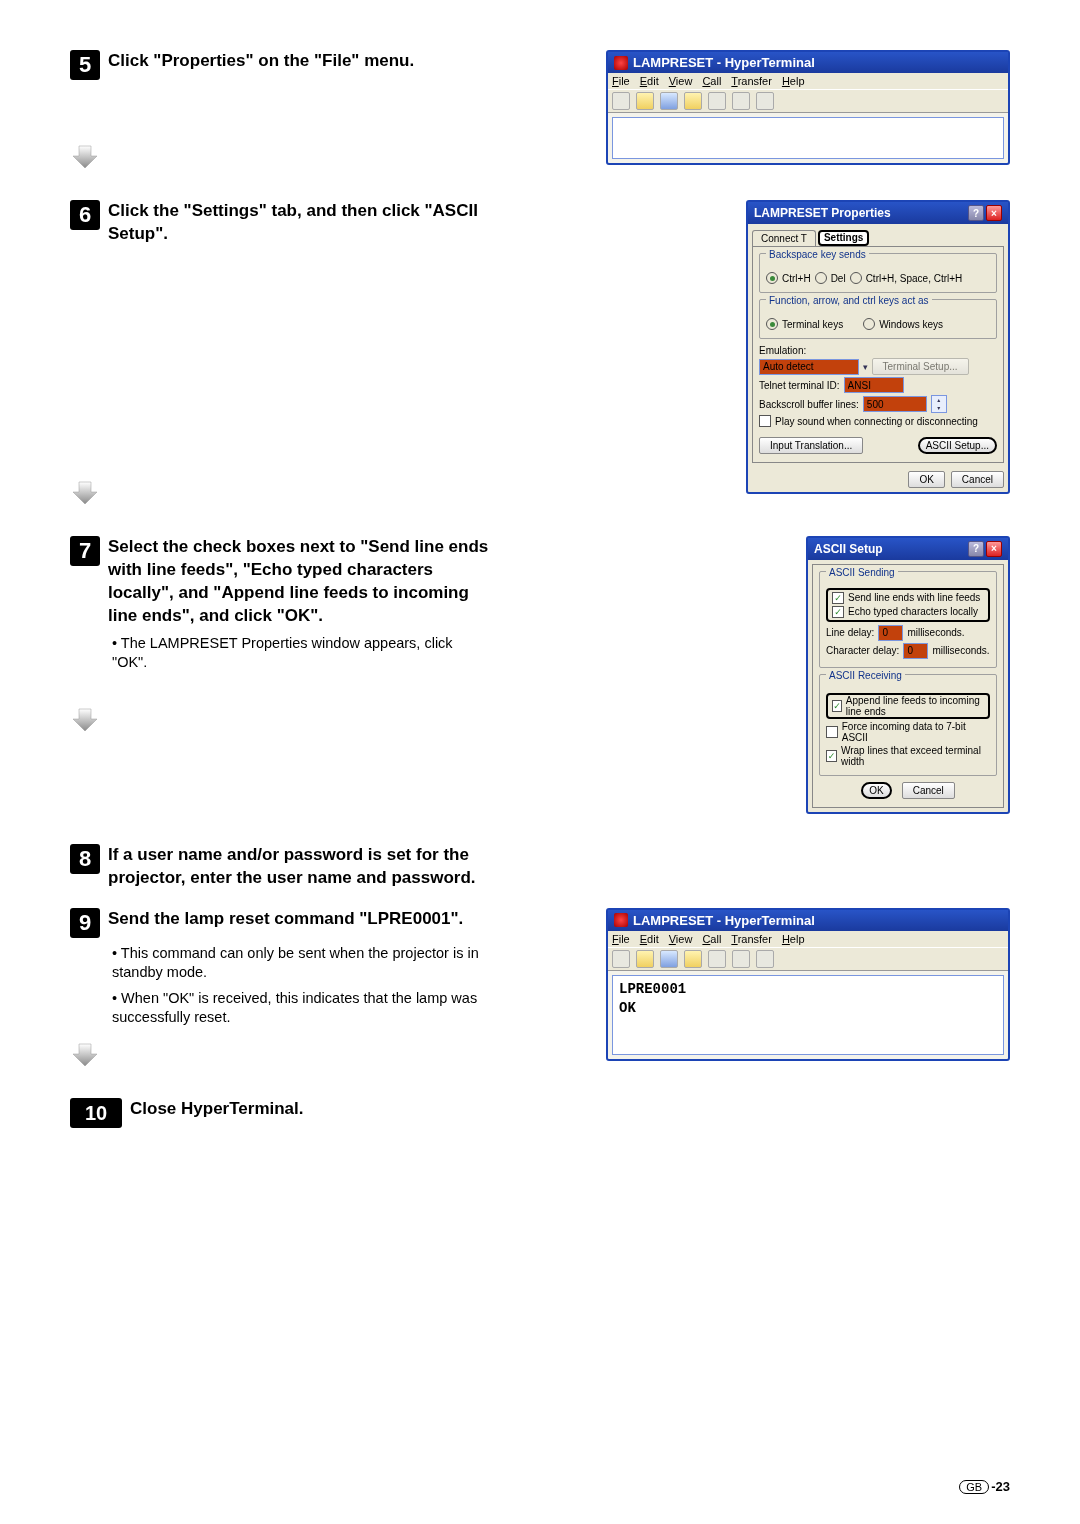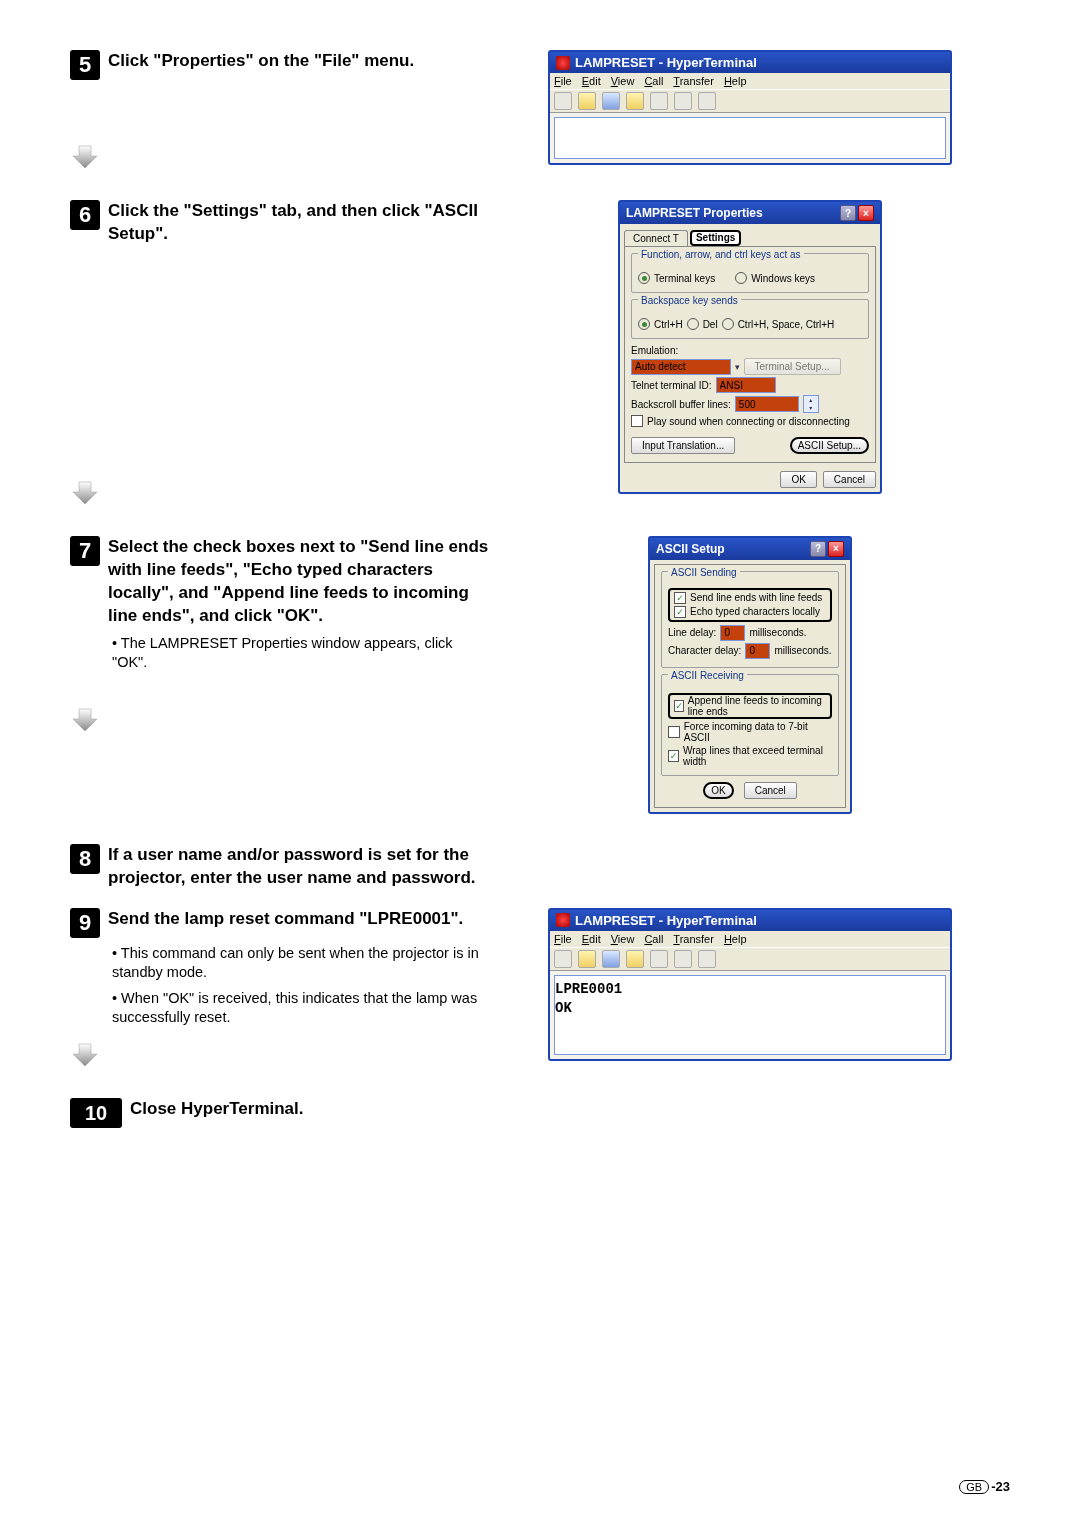--- a/index.html
+++ b/index.html
@@ -1,40 +1,40 @@
 <!DOCTYPE html>
 <html><head>
 <meta charset="utf-8">
 <style>
   body { margin:0; background:#525659; font-family:Arial,Helvetica,sans-serif; display:flex; justify-content:center; }
   .page { width:1080px; height:1524px; background:#fff; position:relative; box-sizing:border-box; padding:50px 70px 30px 70px; }
   .heading { color:#2b4fb0; font-size:22px; font-weight:bold; font-style:italic; text-align:right; border-bottom:1px solid #6b6b6b; padding-bottom:6px; margin-bottom:40px; }
   .step-row { display:flex; align-items:flex-start; margin-bottom:30px; }
   .left-col { width:420px; display:flex; flex-direction:column; }
-  .right-col { flex:1; display:flex; justify-content:center; }
+  .right-col { flex:1; display:flex; justify-content:flex-end; }
   .num-box { width:30px; height:30px; background:#000; color:#fff; font-weight:bold; font-size:22px; display:flex; align-items:center; justify-content:center; border-radius:3px; margin-right:8px; flex-shrink:0; }
   .num-row { display:flex; align-items:flex-start; }
   .step-text { font-weight:bold; font-size:17px; line-height:1.35; }
   .sub-text { font-size:14.5px; margin-left:42px; margin-top:6px; line-height:1.35; }
   .arrow-down { width:28px; height:28px; margin-left:1px; margin-top:2px; }
   .arrow-down svg{ width:28px; height:28px; }
   .grad-arrow { fill:url(#gradArrow); stroke:#999; stroke-width:0.5;}
   
   .win-app { width:380px; border:2px solid #1c44b5; border-radius:3px; background:#f4f3eb; position:relative;}
   .win-app.big{ width:400px;}
   .win-title { background:linear-gradient(#2854c7,#1a3a9e); color:#fff; font-size:13px; font-weight:bold; padding:3px 6px; display:flex; align-items:center;}
   .win-title .iconht{ width:14px;height:14px;background:radial-gradient(circle,#f44,#a00);border-radius:2px;margin-right:5px;}
   .menubar{ background:#ece9d8; font-size:11px; padding:2px 4px; display:flex; gap:10px; color:#000;}
   .menubar span u{ text-decoration:underline;}
   .toolbar{ background:#ece9d8; padding:2px 4px; display:flex; gap:6px; border-top:1px solid #fff; border-bottom:1px solid #999;}
   .ticon{ width:16px;height:16px; background:#e8e8e0; border:1px solid #aaa; border-radius:2px; position:relative;}
   .ticon.yellow{ background:linear-gradient(#fff3b0,#f0d060);}
   .ticon.blue{ background:linear-gradient(#d8e8ff,#80a0e0);}
   .terminal-body{ background:#fff; height:40px; margin:4px; border:1px solid #7a96df;}
-  .terminal-body.out{ height:80px; font-family:'Courier New',monospace; font-size:14px; font-weight:bold; padding:4px 0; box-sizing:border-box; line-height:1.4;}
+  .terminal-body.out{ height:80px; font-family:'Courier New',monospace; font-size:14px; font-weight:bold; padding:4px 6px; box-sizing:border-box; line-height:1.4;}
   
   .dialog{ width:260px; border:2px solid #1c44b5; border-radius:3px; background:#ece9d8; font-size:11px;}
   .dialog.small{ width:200px;}
   .dlg-title{ background:linear-gradient(#2854c7,#1a3a9e); color:#fff; font-size:12px; font-weight:bold; padding:3px 6px; display:flex; justify-content:space-between; align-items:center;}
   .dlg-close{ display:flex; gap:2px;}
   .dlg-close span{ width:14px;height:14px; background:linear-gradient(#f99,#d22); border:1px solid #900; color:#fff; font-size:10px; display:flex;align-items:center;justify-content:center; border-radius:2px;}
   .dlg-close span.help{ background:linear-gradient(#bbd,#88a); border-color:#558;}
   .tabs{ display:flex; margin:6px 4px 0 4px;}
   .tab{ border:1px solid #888; border-bottom:none; background:#ece9d8; padding:2px 8px; font-size:10px; border-radius:3px 3px 0 0; margin-right:2px;}
   .tab.active{ background:#fff; font-weight:bold;}
@@ -134,38 +134,38 @@
               <span class="help">?</span>
               <span>×</span>
             </span>
         </div>
         <div class="tabs">
           <div class="tab">Connect T</div>
           <div class="tab active tab-callout">Settings</div>
         </div>
         <div class="dlg-body">
           <div class="group">
-            <span class="group-title">Function, arrow, and ctrl keys act as</span>
-            <div class="row">
-              <span class="radio sel"></span>
-                <span>Terminal keys</span>
-              <span style="width:12px"></span>
-              <span class="radio"></span>
-                <span>Windows keys</span>
-            </div>
-          </div>
-          <div class="group">
             <span class="group-title">Backspace key sends</span>
             <div class="row">
               <span class="radio sel"></span>
                 <span>Ctrl+H</span>
               <span class="radio"></span>
                 <span>Del</span>
               <span class="radio"></span>
                 <span>Ctrl+H, Space, Ctrl+H</span>
+            </div>
+          </div>
+          <div class="group">
+            <span class="group-title">Function, arrow, and ctrl keys act as</span>
+            <div class="row">
+              <span class="radio sel"></span>
+                <span>Terminal keys</span>
+              <span style="width:12px"></span>
+              <span class="radio"></span>
+                <span>Windows keys</span>
             </div>
           </div>
           <div class="row">
               <span>Emulation:</span>
             </div>
           <div class="row">
             <input class="inp" style="width: 100px;" value="Auto detect">
             <span style="font-size:9px;color:#335">▾</span>
             <span class="btn" style="opacity:.5">Terminal Setup...</span>
           </div>

